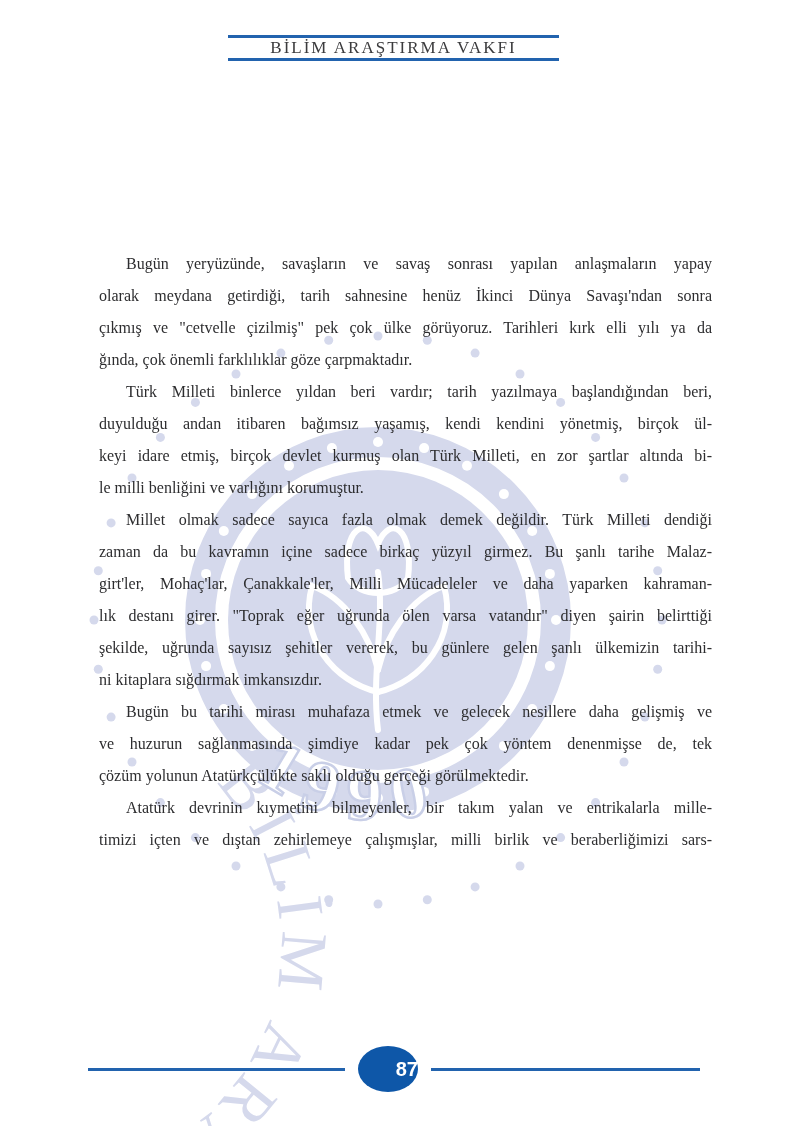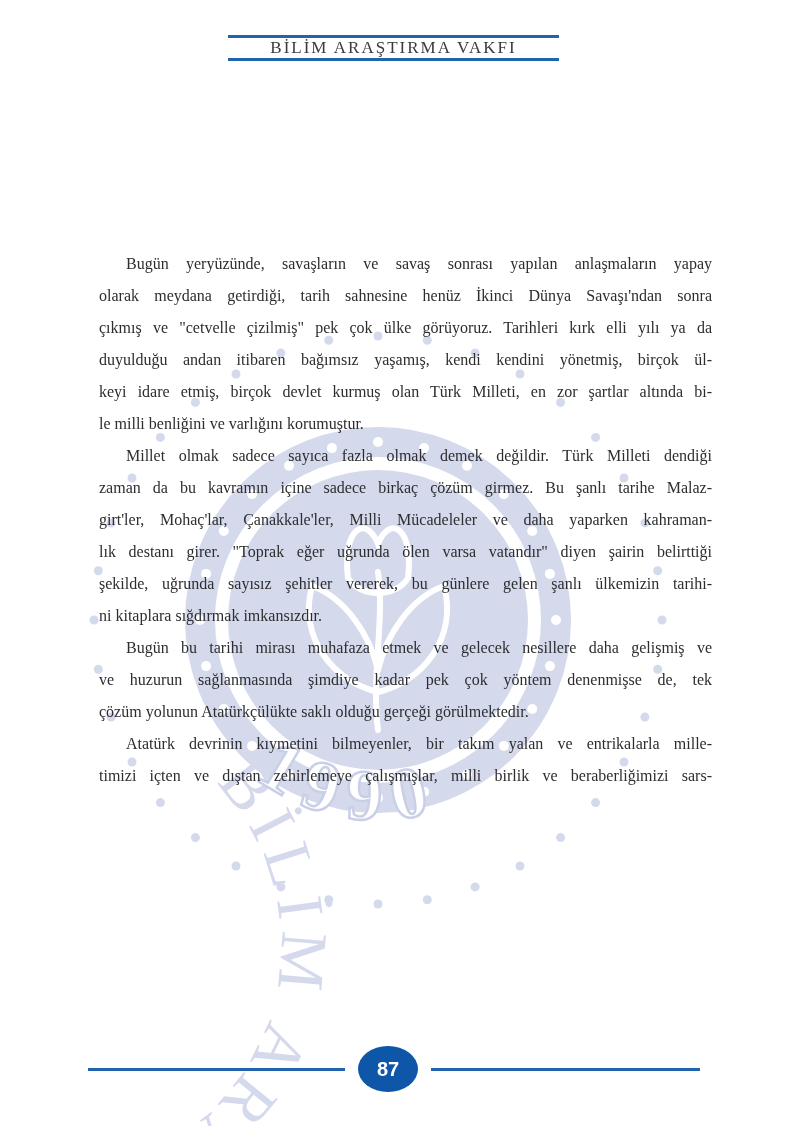--- a/index.html
+++ b/index.html
@@ -46,21 +46,21 @@
   .line.indent{text-indent:27px;}
   .line.last{text-align-last:left;}
   
   .footer-rule{position:absolute;top:1068px;height:3px;background:var(--rule-blue);z-index:1;}
   .footer-rule.left{left:88px;width:257px;}
   .footer-rule.right{left:431px;width:269px;}
   .page-badge{
     position:absolute;left:358px;top:1046px;width:60px;height:46px;z-index:2;
     background:var(--badge-blue);border-radius:50%;
     color:#ffffff;font-family:"Liberation Sans", sans-serif;font-weight:bold;font-size:20px;
-    display:flex;align-items:center;justify-content:center;
+    display:flex;align-items:center;justify-content:flex-end;
   }
 </style>
 </head>
 <body>
 
 <svg class="watermark" viewBox="0 0 786 1126" xmlns="http://www.w3.org/2000/svg" aria-hidden="true">
   <g transform="translate(378,620)">
     <defs>
       <path id="wm-letter-arc" d="M -163,163 A 230.5 230.5 0 1 1 -166,160"></path>
       <path id="wm-year-arc" d="M -100,173 A 200 200 0 0 0 100,173"></path>
@@ -154,25 +154,27 @@
 </svg>
 
 <div class="header-rule top"></div>
 <div class="page-title">BİLİM ARAŞTIRMA VAKFI</div>
 <div class="header-rule bottom"></div>
 
 <div class="page-body">
     <div class="line indent">Bugün yeryüzünde, savaşların ve savaş sonrası yapılan anlaşmaların yapay</div>
     <div class="line">olarak meydana getirdiği, tarih sahnesine henüz İkinci Dünya Savaşı'ndan sonra</div>
     <div class="line">çıkmış ve "cetvelle çizilmiş" pek çok ülke görüyoruz. Tarihleri kırk elli yılı ya da</div>
+    <div class="line last">ğında, çok önemli farklılıklar göze çarpmaktadır.</div>
+    <div class="line indent">Türk Milleti binlerce yıldan beri vardır; tarih yazılmaya başlandığından beri,</div>
     <div class="line">duyulduğu andan itibaren bağımsız yaşamış, kendi kendini yönetmiş, birçok ül-</div>
     <div class="line">keyi idare etmiş, birçok devlet kurmuş olan Türk Milleti, en zor şartlar altında bi-</div>
     <div class="line last">le milli benliğini ve varlığını korumuştur.</div>
     <div class="line indent">Millet olmak sadece sayıca fazla olmak demek değildir. Türk Milleti dendiği</div>
-    <div class="line">zaman da bu kavramın içine sadece birkaç çözüm girmez. Bu şanlı tarihe Malaz-</div>
+    <div class="line">zaman da bu kavramın içine sadece birkaç yüzyıl girmez. Bu şanlı tarihe Malaz-</div>
     <div class="line">girt'ler, Mohaç'lar, Çanakkale'ler, Milli Mücadeleler ve daha yaparken kahraman-</div>
     <div class="line">lık destanı girer. "Toprak eğer uğrunda ölen varsa vatandır" diyen şairin belirttiği</div>
     <div class="line">şekilde, uğrunda sayısız şehitler vererek, bu günlere gelen şanlı ülkemizin tarihi-</div>
     <div class="line last">ni kitaplara sığdırmak imkansızdır.</div>
     <div class="line indent">Bugün bu tarihi mirası muhafaza etmek ve gelecek nesillere daha gelişmiş ve</div>
     <div class="line">ve huzurun sağlanmasında şimdiye kadar pek çok yöntem denenmişse de, tek</div>
     <div class="line last">çözüm yolunun Atatürkçülükte saklı olduğu gerçeği görülmektedir.</div>
     <div class="line indent">Atatürk devrinin kıymetini bilmeyenler, bir takım yalan ve entrikalarla mille-</div>
     <div class="line">timizi içten ve dıştan zehirlemeye çalışmışlar, milli birlik ve beraberliğimizi sars-</div>
   </div>

